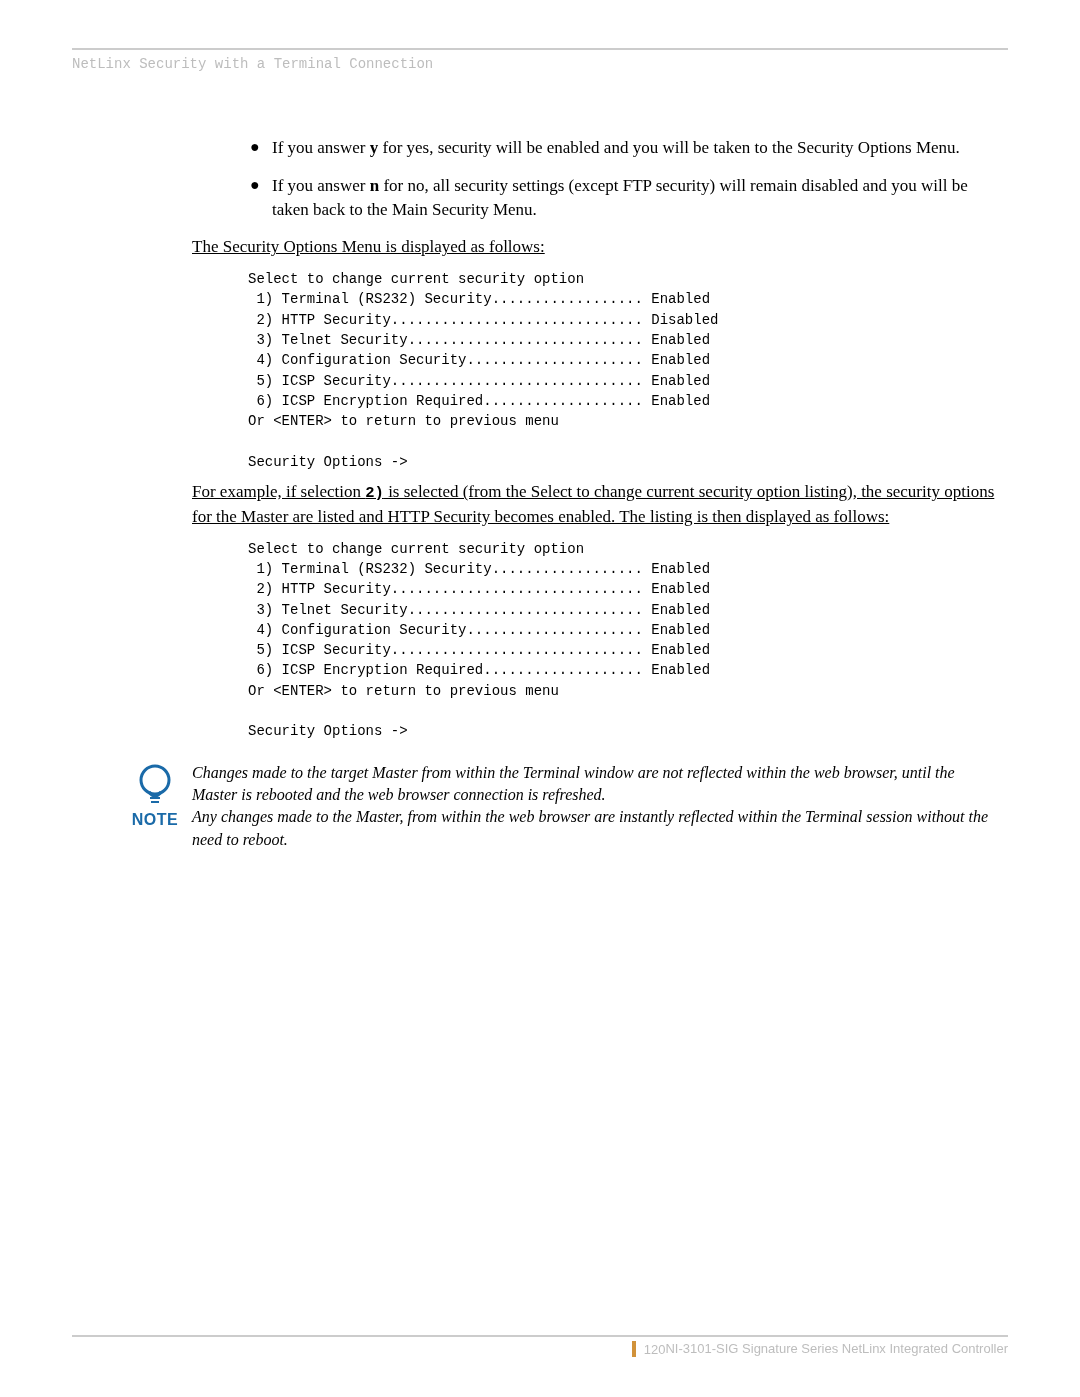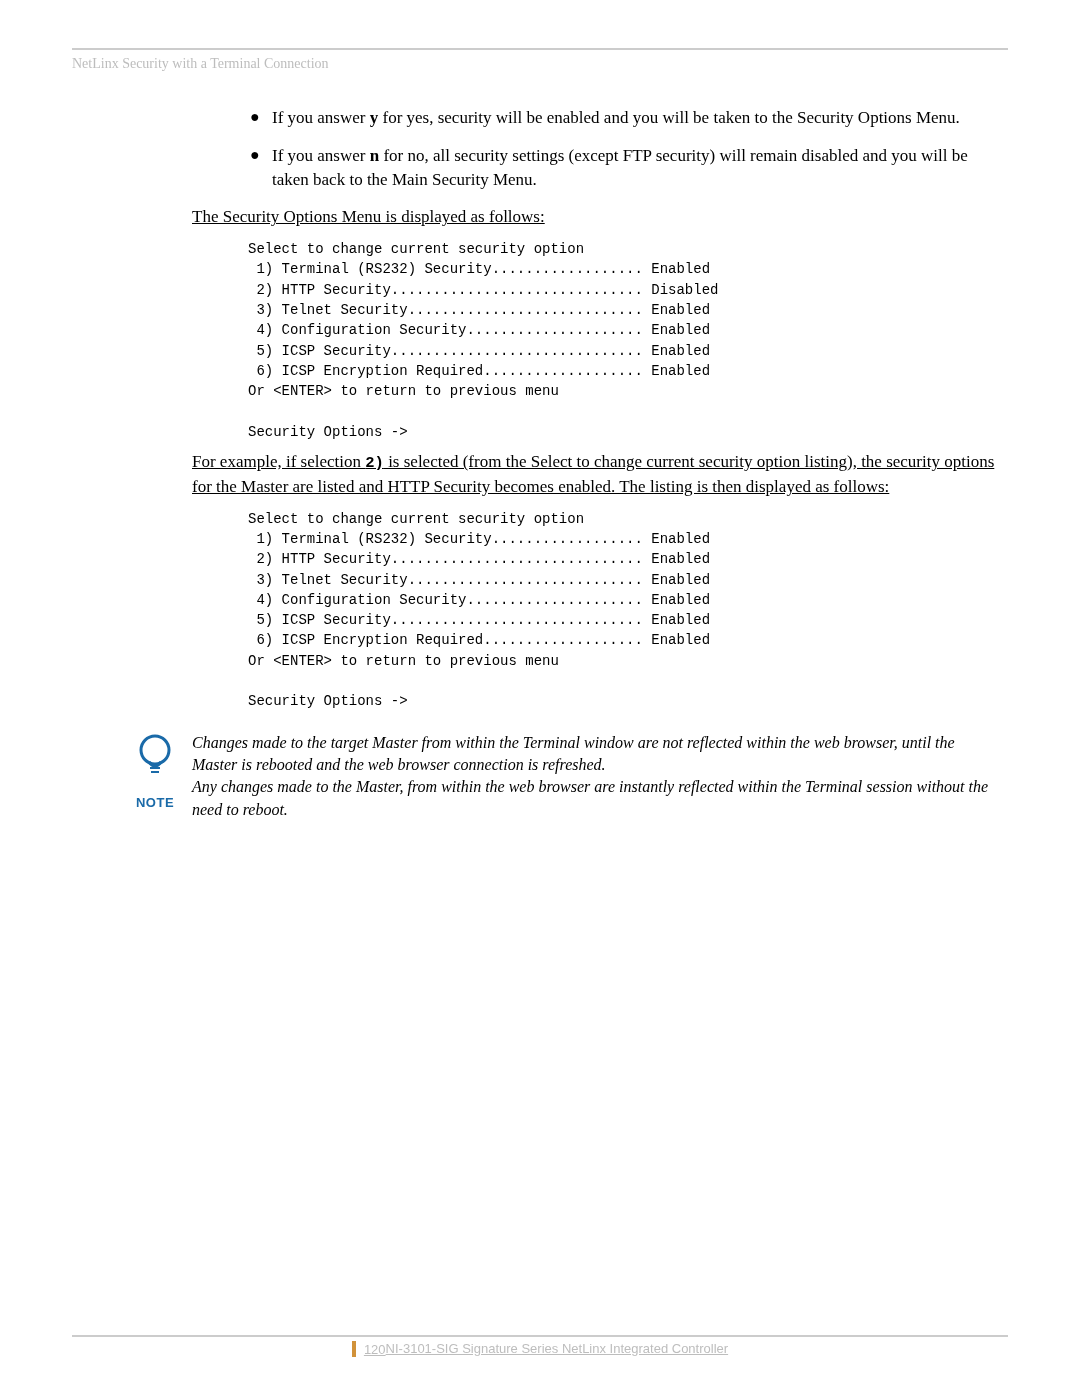--- a/index.html
+++ b/index.html
@@ -15,23 +15,23 @@
     position: relative;
     box-sizing: border-box;
     padding: 48px 72px 60px 72px;
   }
   .rule {
     border-top: 2px solid #ccc;
     margin-bottom: 6px;
   }
   .header-title {
     color: #bdbdbd;
-    font-family: Liberation Serif, serif;
+    font-family: Liberation Mono, monospace;
     font-size: 14px;
-    margin-bottom: 34px;
+    margin-bottom: 64px;
   }
   .body {
     margin-left: 120px;
     margin-right: 10px;
     font-size: 17px;
     line-height: 1.4;
   }
   ul.bullets {
     list-style: none;
     margin: 0;
@@ -73,49 +73,48 @@
     width: 74px;
     flex: 0 0 74px;
     text-align: center;
   }
   .note-icon-wrap svg {
     display: block;
     margin: 0 auto;
   }
   .note-label {
     font-family: Arial, Helvetica, sans-serif;
-    font-size: 13px;
+    font-size: 16px;
     font-weight: bold;
     color: #1a6aa8;
     letter-spacing: 0.5px;
-    margin-top: 16px;
+    margin-top: 1px;
   }
   .note-text {
     flex: 1;
     font-style: italic;
     font-size: 16px;
     line-height: 1.4;
   }
   .footer {
     position: absolute;
     left: 72px;
     right: 72px;
     bottom: 40px;
   }
   .footer .rule2 {
     border-top: 2px solid #ccc;
     margin-bottom: 4px;
   }
   .footer-row {
     display: flex;
-    justify-content: center;
+    justify-content: flex-end;
     font-family: Arial, Helvetica, sans-serif;
     font-size: 13px;
     color: #bdbdbd;
-    text-decoration: underline;
   }
   .footer-left-bar {
     display: inline-block;
     width: 4px;
     height: 16px;
     background: #d1923a;
     margin-right: 8px;
     vertical-align: -3px;
   }
 </style>

